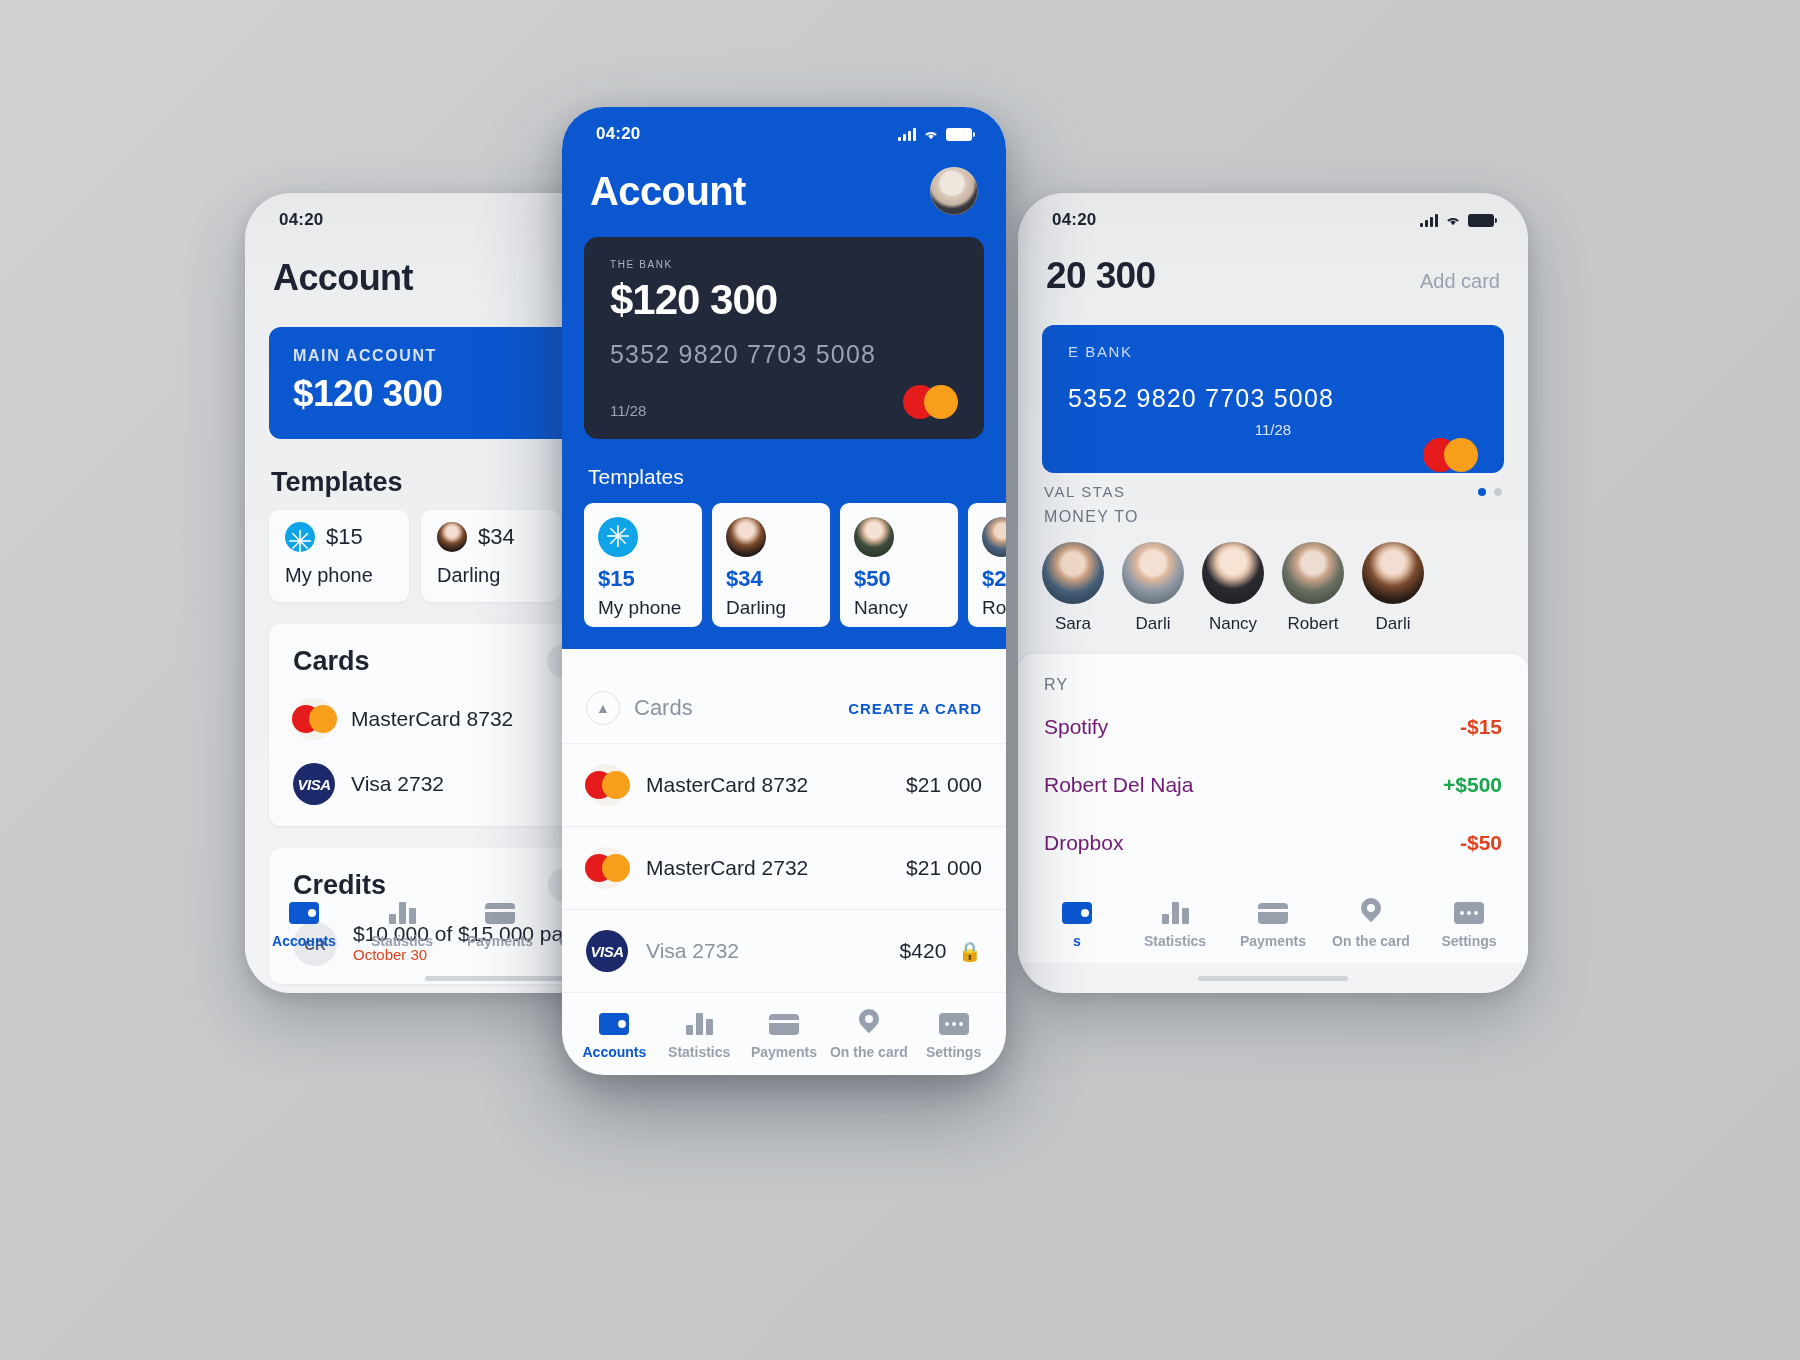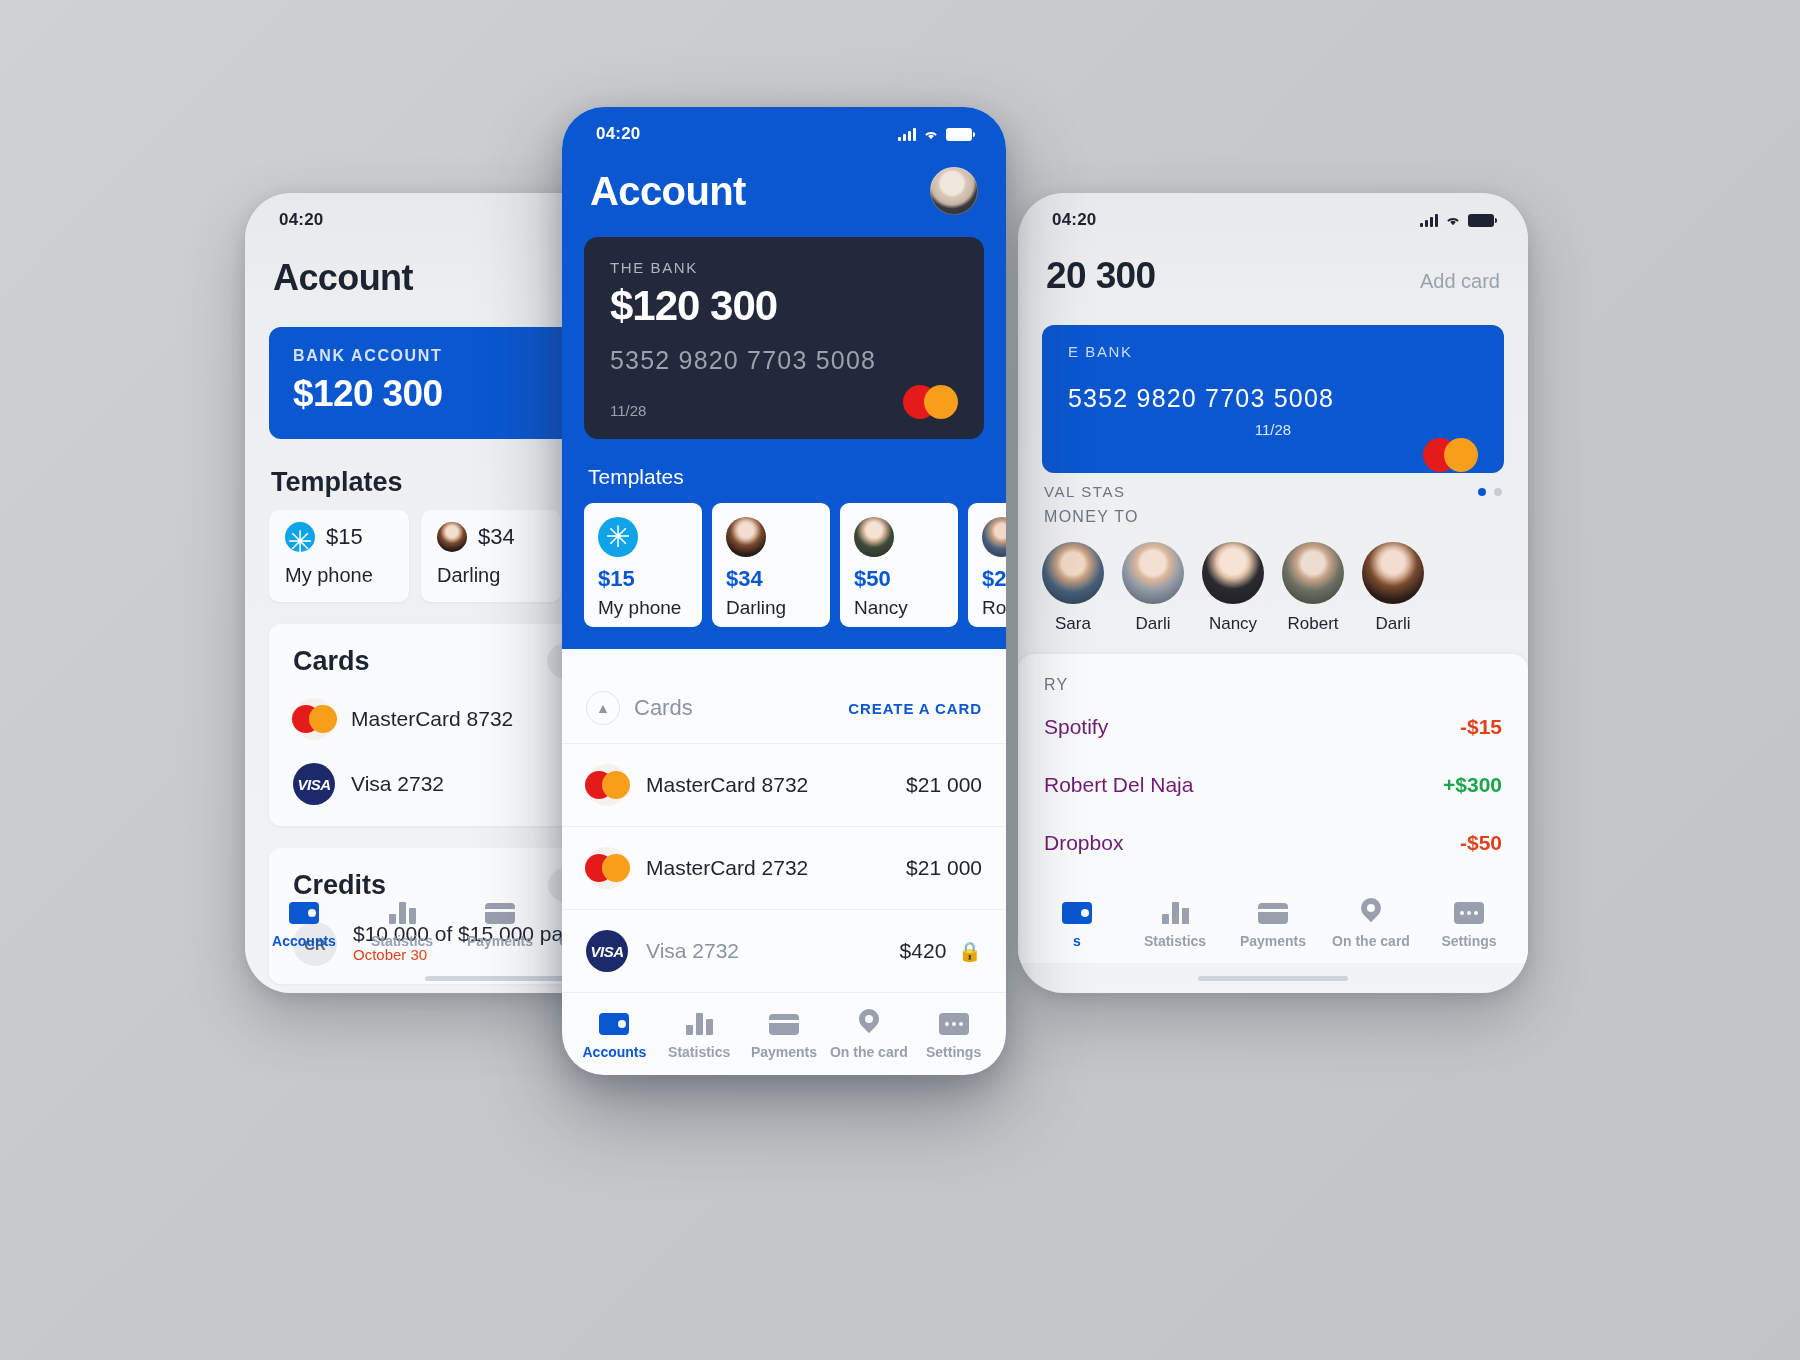--- a/index.html
+++ b/index.html
@@ -85,21 +85,21 @@
     flex: 0 0 auto;
   }
   .bankcard {
     margin: 0 22px;
     background: #22293a;
     border-radius: 14px;
     padding: 22px 26px 20px 26px;
     height: 202px;
     display:flex; flex-direction:column;
   }
-  .bc-bank { color:#aeb5c2; font-size:15px; letter-spacing:1.6px; }
+  .bc-bank { color:#aeb5c2; font-size:10px; letter-spacing:1.6px; }
   .bc-amount { color:#fff; font-size:42px; font-weight:800; letter-spacing:-1px; margin-top:6px; }
   .bc-number { color:#9aa2b1; font-size:25px; letter-spacing:1.2px; margin-top:16px; font-weight:400;}
   .bc-bottom { display:flex; align-items:flex-end; justify-content:space-between; margin-top:auto; }
   .bc-exp { color:#9aa2b1; font-size:15px; }
   .mc { display:flex; align-items:center; }
   .mc span { display:block; width:28px; height:28px; border-radius:50%; }
   .mc .r { background:#e51b1b; }
   .mc .y { background:#f79e1b; margin-left:-11px; }
   .mc.big span { width:34px; height:34px; }
   .mc.big .y { margin-left:-13px; }
@@ -294,21 +294,21 @@
               <path d="M8 11.2 5.2 8.1a4.2 4.2 0 0 1 5.6 0zM8 6.1a6.6 6.6 0 0 0-4.4 1.6L2.2 6.2a8.6 8.6 0 0 1 11.6 0l-1.4 1.5A6.6 6.6 0 0 0 8 6.1z" fill="currentColor"></path>
             </svg>
         </span>
         <span class="batt"></span>
       </span>
     </div>
 
     <div class="l-title">Account</div>
 
     <div class="main-acct">
-      <div class="ma-lbl">BANK ACCOUNT</div>
+      <div class="ma-lbl">MAIN ACCOUNT</div>
       <div class="ma-amt">$120 300</div>
     </div>
 
     <div class="l-tpl-label">Templates</div>
     <div class="l-tpl-row">
       <div class="l-tpl">
         <div class="top">
           <span class="ava star-ico"></span>
           <span class="amt">$15</span>
         </div>
@@ -483,21 +483,21 @@
     </div>
 
     <div class="hist-panel">
       <div class="r-sec-lbl" style="margin:0 0 4px 0;">RY</div>
       <div class="hist-row">
         <span class="hist-nm">Spotify</span>
         <span class="hist-amt neg">-$15</span>
       </div>
       <div class="hist-row">
         <span class="hist-nm">Robert Del Naja</span>
-        <span class="hist-amt pos">+$300</span>
+        <span class="hist-amt pos">+$500</span>
       </div>
       <div class="hist-row">
         <span class="hist-nm">Dropbox</span>
         <span class="hist-amt neg">-$50</span>
       </div>
       <div class="hist-date">24 MAY</div>
       <div class="hist-row">
         <span class="hist-nm">Darling</span>
         <span class="hist-amt neg">-$34</span>
       </div>

